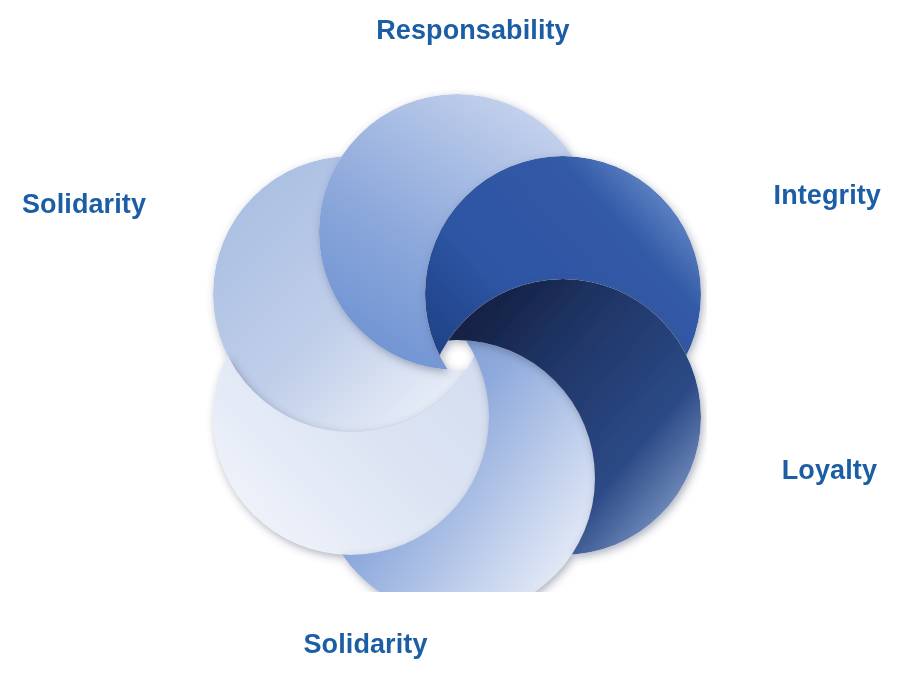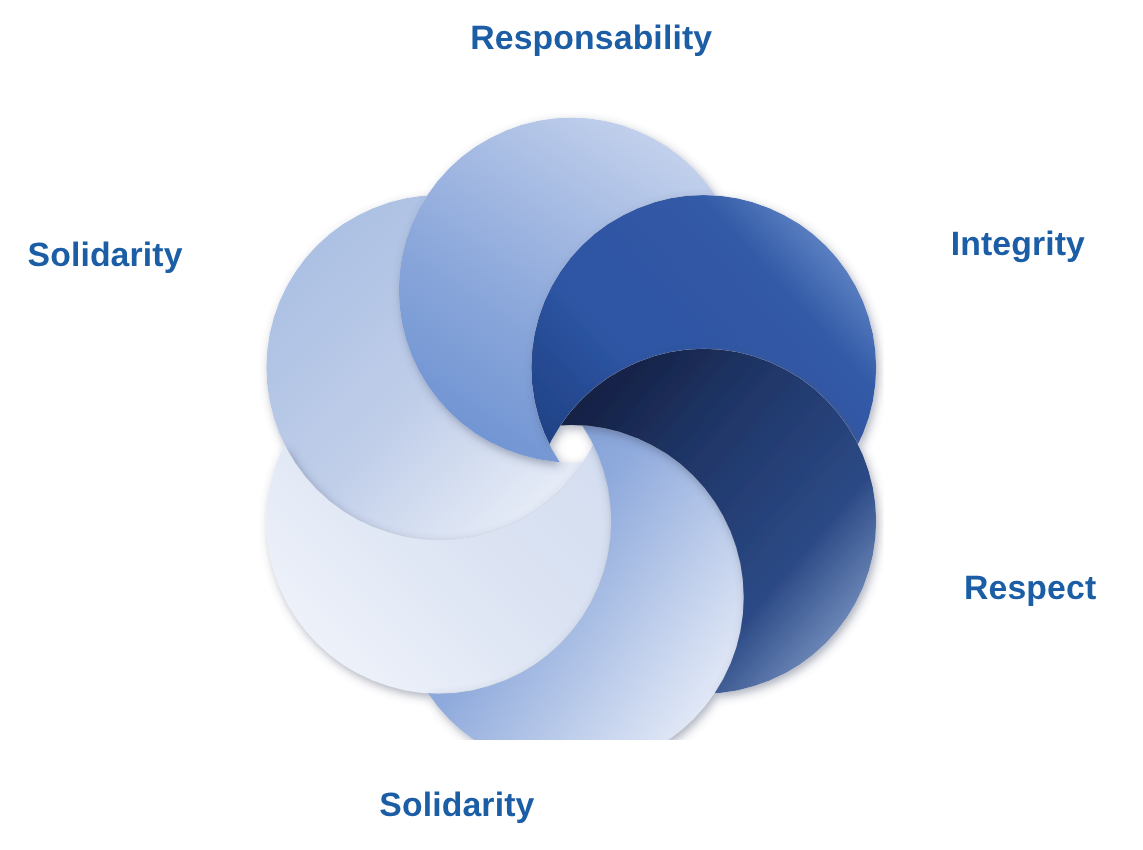--- a/index.html
+++ b/index.html
@@ -40,21 +40,21 @@
     line-height: 1.1;
   }
   .lbl-responsability {
     left: 0;
     top: 16px;
     width: 914px;
     text-align: center;
     padding-left: 16px;
   }
   .lbl-integrity {
-    right: 46px;
+    right: 33px;
     top: 181px;
     text-align: right;
   }
   .lbl-respect {
     right: 37px;
     top: 456px;
     text-align: right;
   }
   .lbl-exemplarity {
     left: 22px;
@@ -176,21 +176,21 @@
           <circle cx="356" cy="345" r="138" fill="url(#g-respect)" mask="url(#m-respect)"></circle>
         </g>
 
       </g>
     </svg>
 
     <div class="petal-label lbl-responsability">Responsability</div>
 
     <div class="petal-label lbl-integrity">Integrity</div>
 
-    <div class="petal-label lbl-respect">Respect</div>
+    <div class="petal-label lbl-respect">Loyalty</div>
 
     <div class="petal-label lbl-solidarity">Solidarity</div>
 
 
     <div class="petal-label lbl-exemplarity">Solidarity</div>
 
   </div>
 
 </div>
 

